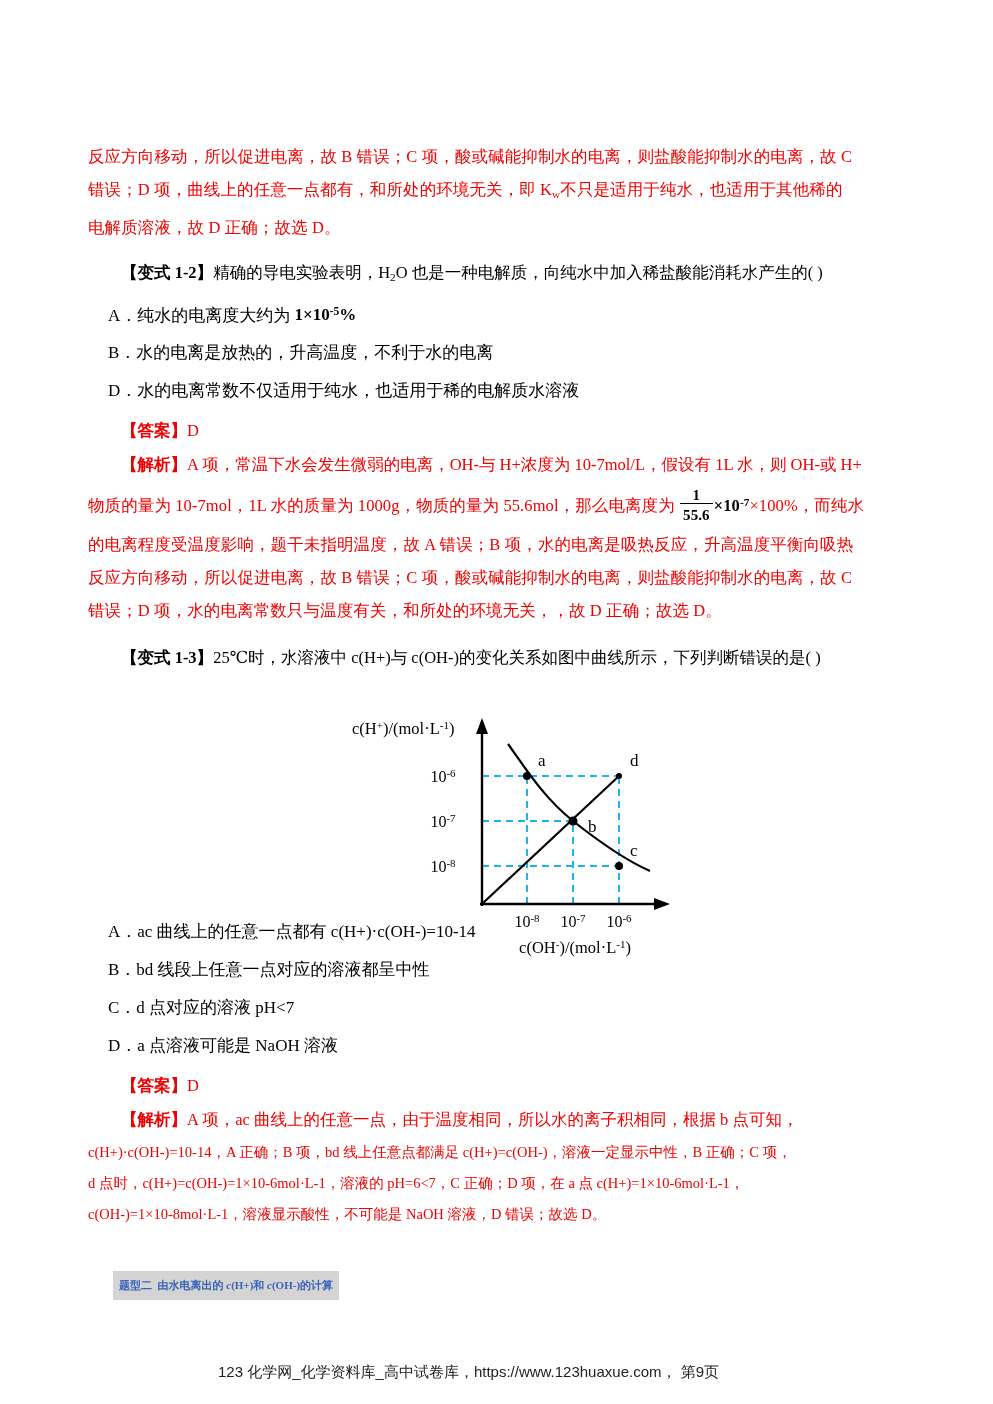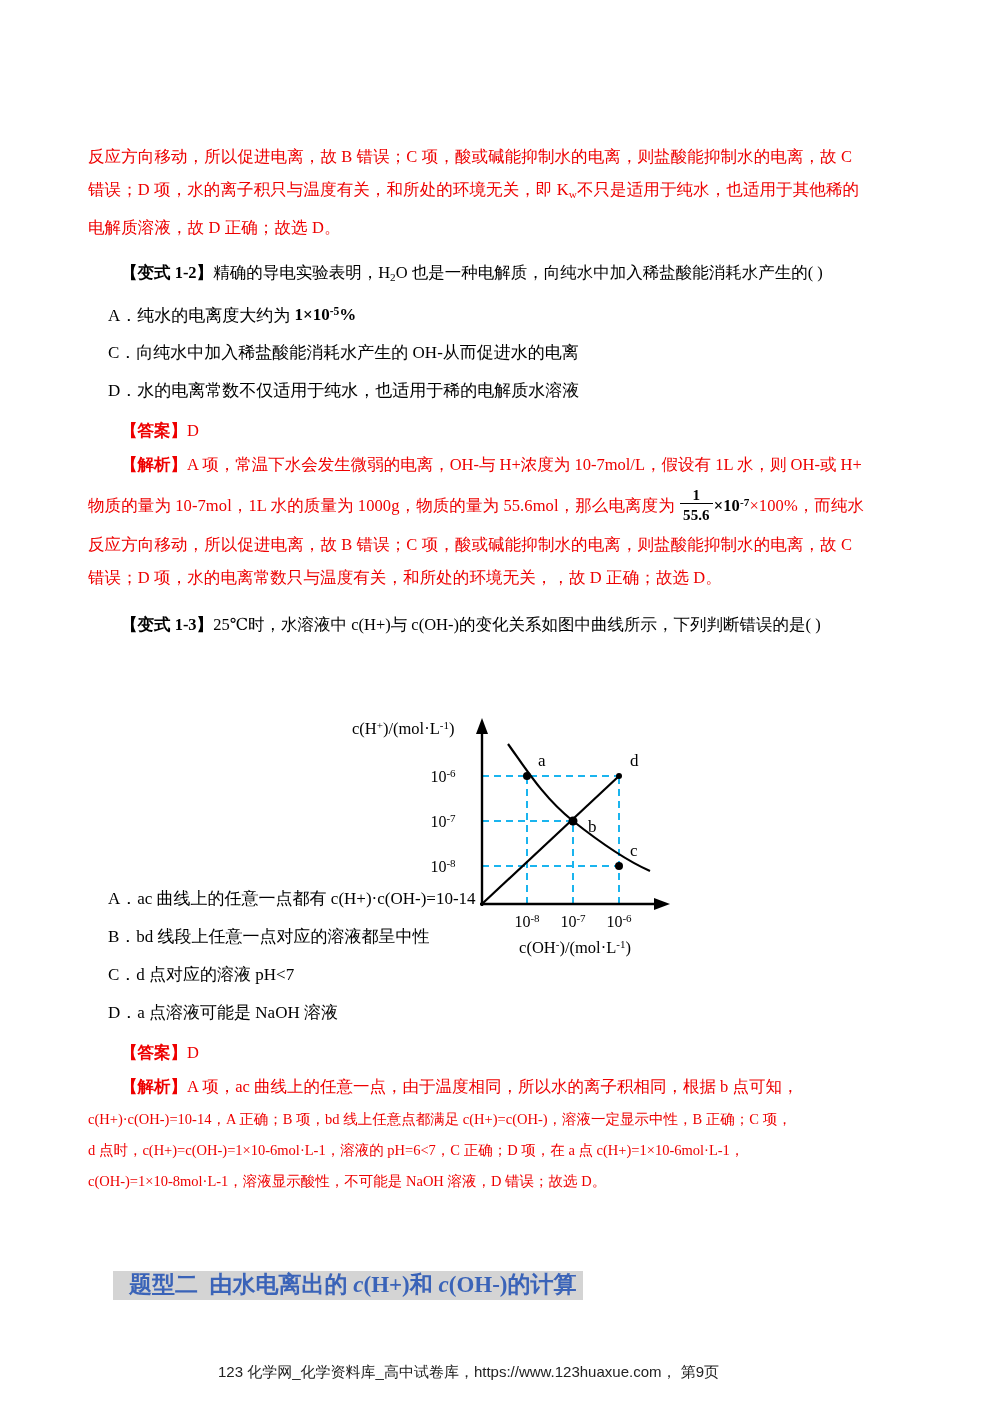--- a/index.html
+++ b/index.html
@@ -98,23 +98,23 @@
   .figure svg { display: block; }
 
   
   .section-head {
     position: absolute;
     left: 113px;
     top: 1235px;
     background: #d4d4d4;
     color: #3a63b8;
     font-weight: bold;
-    font-size: 23px;
+    font-size: 11px;
     line-height: 26px;
-    padding: 1px 6px 2px 16px;
+    padding: 1px 6px 2px 6px;
     white-space: nowrap;
     font-family: "Liberation Serif", "DejaVu Serif", serif;
   }
   .section-head .em { font-style: italic; }
 
   .footer {
     position: absolute;
     left: 218px;
     top: 1327px;
     font-size: 15px;
@@ -135,38 +135,39 @@
   .nowrap { white-space: nowrap; }
 </style>
 </head>
 <body>
 
 <div class="page">
 
   <div class="content">
 
     <p class="para red">反应方向移动，所以促进电离，故 B 错误；C 项，酸或碱能抑制水的电离，则盐酸能抑制水的电离，故 C</p>
-    <p class="para red"><span>错误；D 项，水的离子积只与温度有关，和所处的环境无关，即 K</span><sub>w</sub><span>不只是适用于纯水，也适用于其他稀的</span></p>
+    <p class="para red"><span>错误；D 项，曲线上的任意一点都有，和所处的环境无关，即 K</span><sub>w</sub><span>不只是适用于纯水，也适用于其他稀的</span></p>
     <p class="para red">电解质溶液，故 D 正确；故选 D。</p>
 
     <p class="qline" style="margin-top:12px"><b class="bracket">【变式 1-2】</b><span>精确的导电实验表明，H</span><sub>2</sub><span>O 也是一种电解质，向纯水中加入稀盐酸能消耗水产生的(    )</span></p>
 
     <p class="optline"><span>A．</span><span>纯水的电离度大约为 </span><b class="nowrap"><span>1×10</span><sup>-5</sup><span>%</span></b></p>
 
-
-    <p class="optline"><span>C．</span><span>向纯水中加入稀盐酸能消耗水产生的 OH-从而促进水的电离</span></p>
+    <p class="optline"><span>B．</span><span>水的电离是放热的，升高温度，不利于水的电离</span></p>
+
 
     <p class="optline"><span>D．</span><span>水的电离常数不仅适用于纯水，也适用于稀的电解质水溶液</span></p>
 
     <p class="ansline" style="margin-top:4px"><b class="bracket">【答案】</b><span>D</span></p>
 
     <p class="ansline"><b class="bracket">【解析】</b><span>A 项，常温下水会发生微弱的电离，OH-与 H+浓度为 10-7mol/L，假设有 1L 水，则 OH-或 H+</span></p>
 
     <p class="para red" style="line-height:40px"><span>物质的量为 10-7mol，1L 水的质量为 1000g，物质的量为 55.6mol，那么电离度为 </span><span class="frac"><span class="num">1</span><span class="den">55.6</span></span><b class="blk nowrap"><span>×10</span><sup>-7</sup></b><span>×100%，而纯水</span></p>
 
+    <p class="para red">的电离程度受温度影响，题干未指明温度，故 A 错误；B 项，水的电离是吸热反应，升高温度平衡向吸热</p>
     <p class="para red">反应方向移动，所以促进电离，故 B 错误；C 项，酸或碱能抑制水的电离，则盐酸能抑制水的电离，故 C</p>
     <p class="para red">错误；D 项，水的电离常数只与温度有关，和所处的环境无关，，故 D 正确；故选 D。</p>
 
     <p class="qline" style="margin-top:14px"><b class="bracket">【变式 1-3】</b><span>25℃时，水溶液中 c(H+)与 c(OH-)的变化关系如图中曲线所示，下列判断错误的是(    )</span></p>
 
     <div style="height:238px"></div>
 
     <p class="optline"><span>A．</span><span>ac 曲线上的任意一点都有 c(H+)·c(OH-)=10-14</span></p>
     <p class="optline"><span>B．</span><span>bd 线段上任意一点对应的溶液都呈中性</span></p>
     <p class="optline"><span>C．</span><span>d 点对应的溶液 pH&lt;7</span></p>

